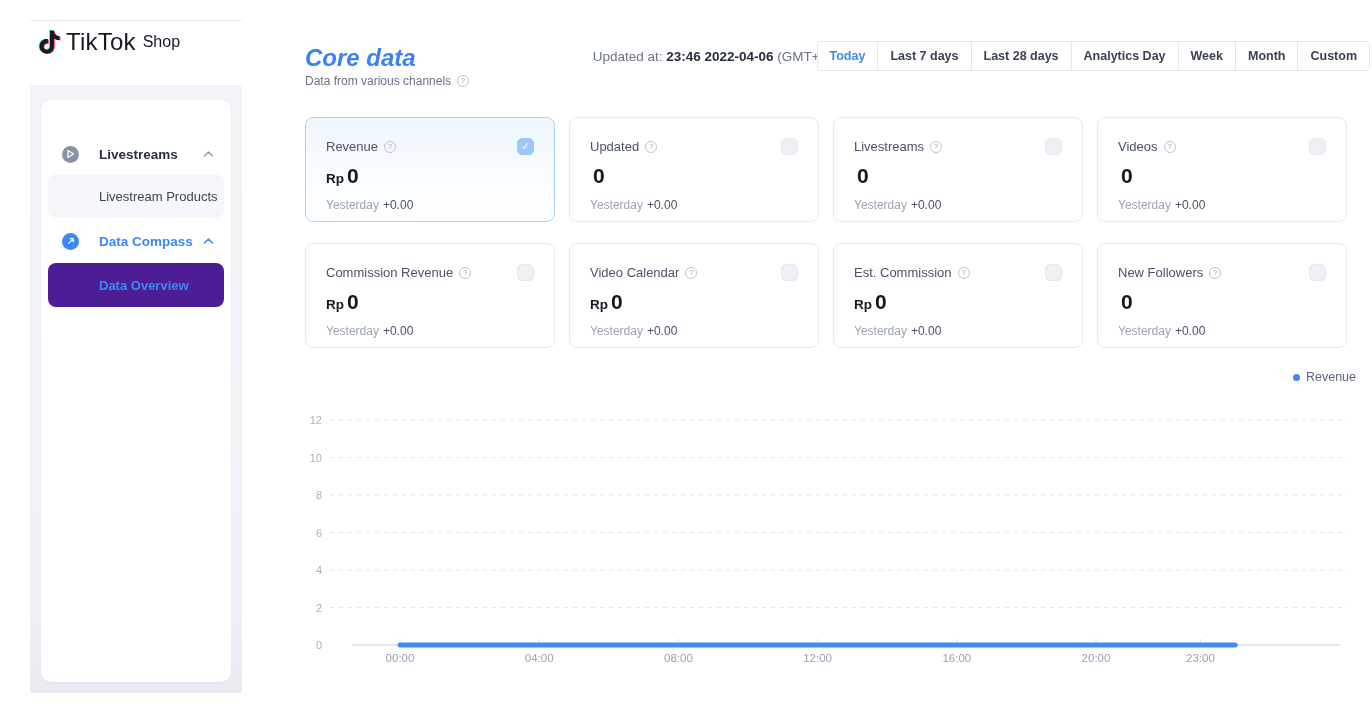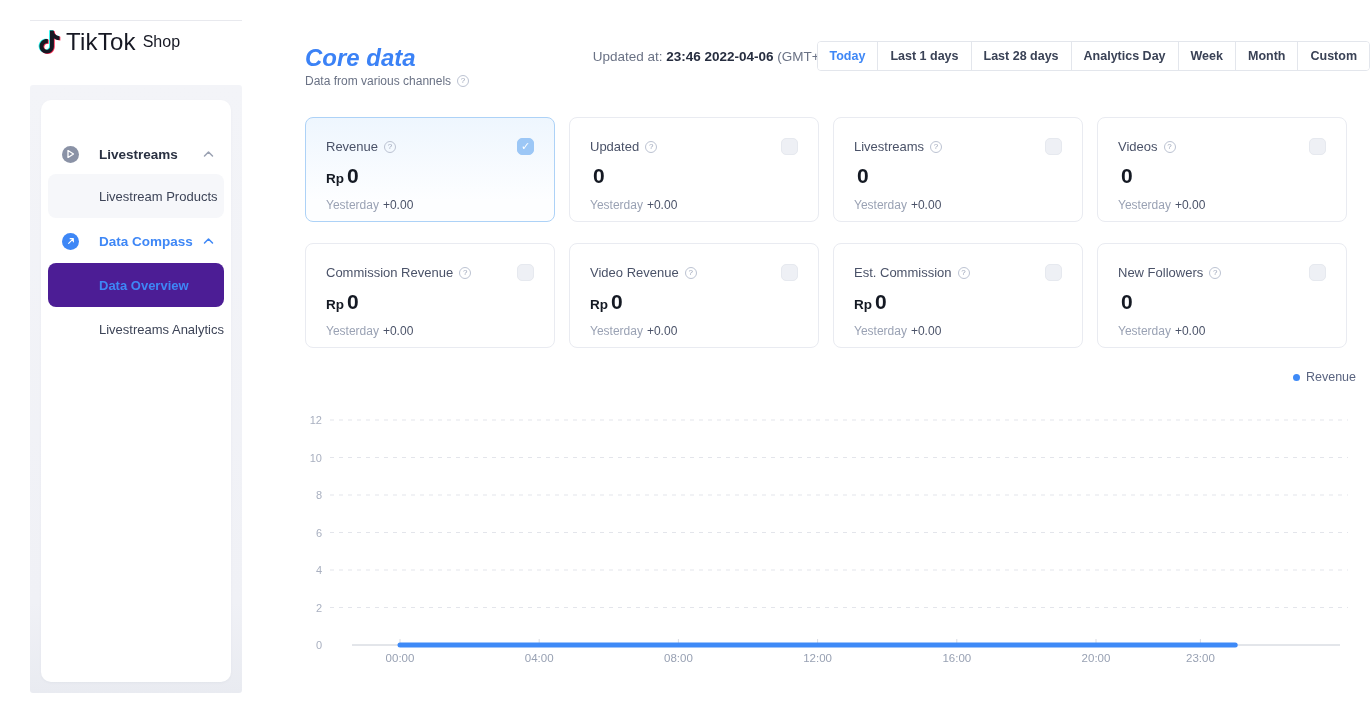--- a/index.html
+++ b/index.html
@@ -126,42 +126,39 @@
           <svg width="11" height="7" viewBox="0 0 11 7">
               <polyline points="1.5,5.5 5.5,1.5 9.5,5.5" fill="none" stroke="#3e87f6" stroke-width="1.5" stroke-linecap="round" stroke-linejoin="round"></polyline>
             </svg>
         </span>
       </div>
 
       <div class="nav-sub active" style="top:163px;">
         <span class="nav-label">Data Overview</span>
       </div>
 
-      <div class="nav-sub" style="top:207px;">
-        <span class="nav-label">Livestreams Analytics</span>
-      </div>
 
     </div>
   </div>
 
   <div class="page-title">Core data</div>
   <div class="page-subtitle">
     <span>Data from various channels</span>
     <span class="qicon">?</span>
   </div>
 
   <div class="updated">
     <span>Updated at:</span>
     <b>23:46 2022-04-06</b>
     <span>(GMT+07:00)</span>
   </div>
 
   <div class="range-group">
     <button class="range-btn active">Today</button>
-    <button class="range-btn">Last 1 days</button>
+    <button class="range-btn">Last 7 days</button>
     <button class="range-btn">Last 28 days</button>
     <button class="range-btn">Analytics Day</button>
     <button class="range-btn">Week</button>
     <button class="range-btn">Month</button>
     <button class="range-btn">Custom</button>
   </div>
 
   <div class="cards">
 
     <div class="card checked">
@@ -234,21 +231,21 @@
         <span class="prefix">Rp</span>
           <span class="num">0</span>
       </div>
       <div class="card-delta">
         <span class="dl">Yesterday</span><span class="dv">+0.00</span>
       </div>
     </div>
 
     <div class="card">
       <div class="card-label-row">
-        <span class="card-label">Video Revenue</span>
+        <span class="card-label">Video Calendar</span>
         <span class="qicon">?</span>
       </div>
       <span class="cbx"></span>
       <div class="card-value">
         <span class="prefix">Rp</span>
           <span class="num">0</span>
       </div>
       <div class="card-delta">
         <span class="dl">Yesterday</span><span class="dv">+0.00</span>
       </div>

